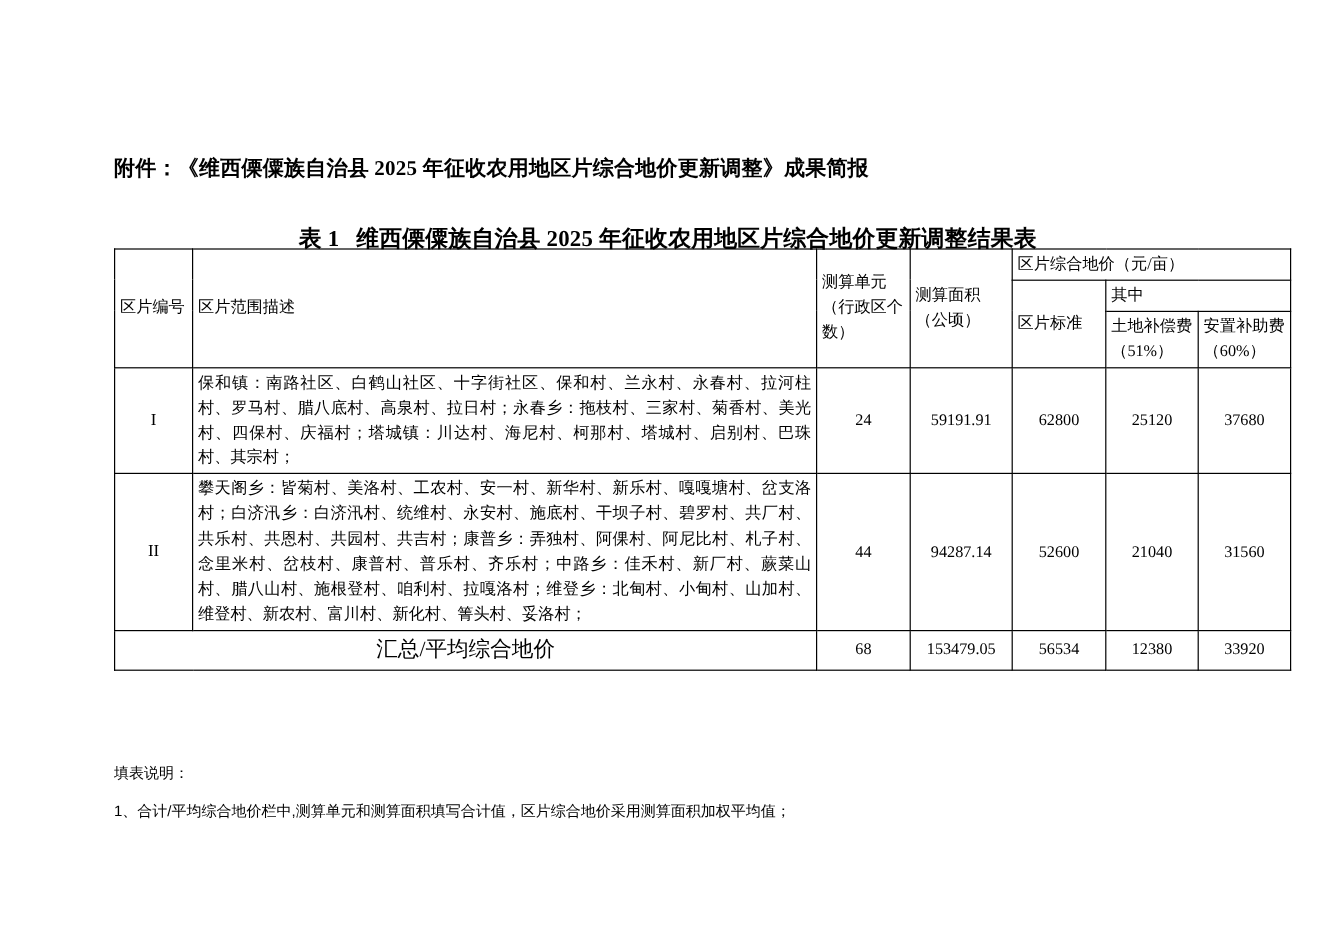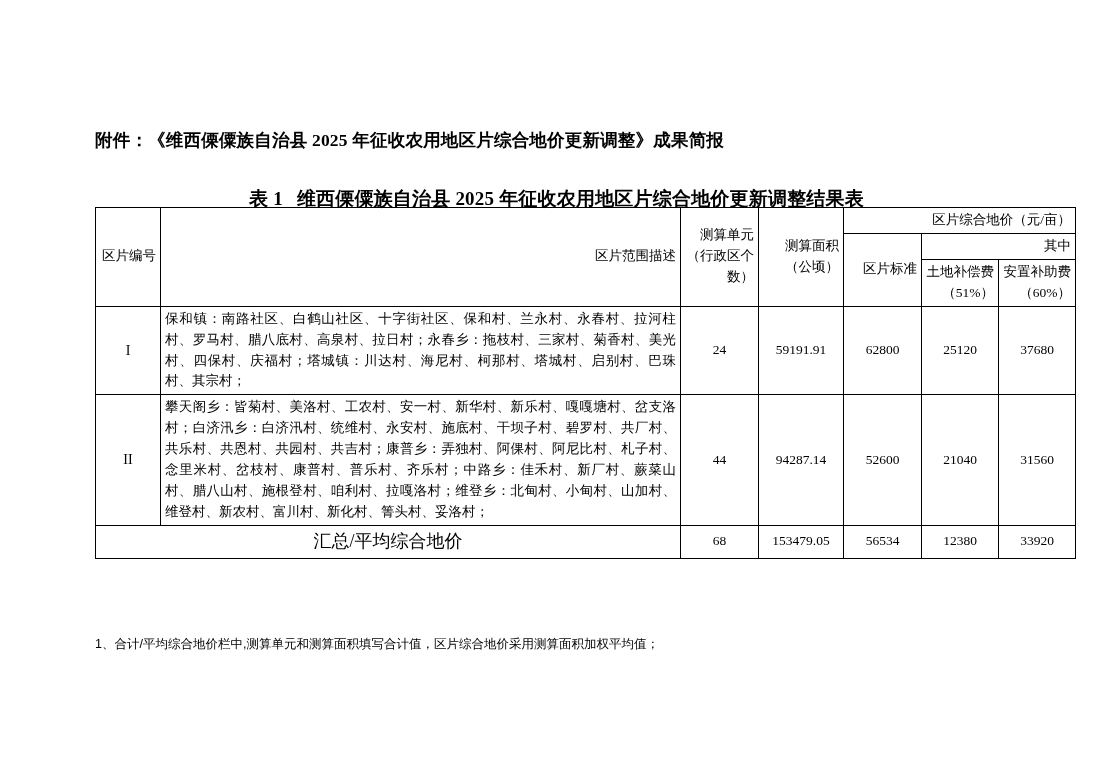--- a/index.html
+++ b/index.html
@@ -55,21 +55,21 @@
     font-size: 13.5px;
   }
   table.main td, table.main th {
     border: 1px solid #000000;
     padding: 2px 4px;
     vertical-align: middle;
     font-weight: normal;
     line-height: 1.55;
   }
   th.hd {
-    text-align: right;
+    text-align: left;
     font-size: 13.5px;
   }
   .c-id {
     text-align: center;
     font-size: 14px;
   }
   .desc {
     text-align: justify;
     text-justify: inter-ideograph;
     font-size: 13.5px;
@@ -171,16 +171,17 @@
         <td class="num">68</td>
         <td class="num">153479.05</td>
         <td class="num">56534</td>
         <td class="num">12380</td>
         <td class="num">33920</td>
       </tr>
     </tbody>
   </table>
 
   <div class="notes">
+    <div class="nline">填表说明：</div>
     <div class="nline">1、合计/平均综合地价栏中,测算单元和测算面积填写合计值，区片综合地价采用测算面积加权平均值；</div>
   </div>
 
 </div>
 
 </body></html>

